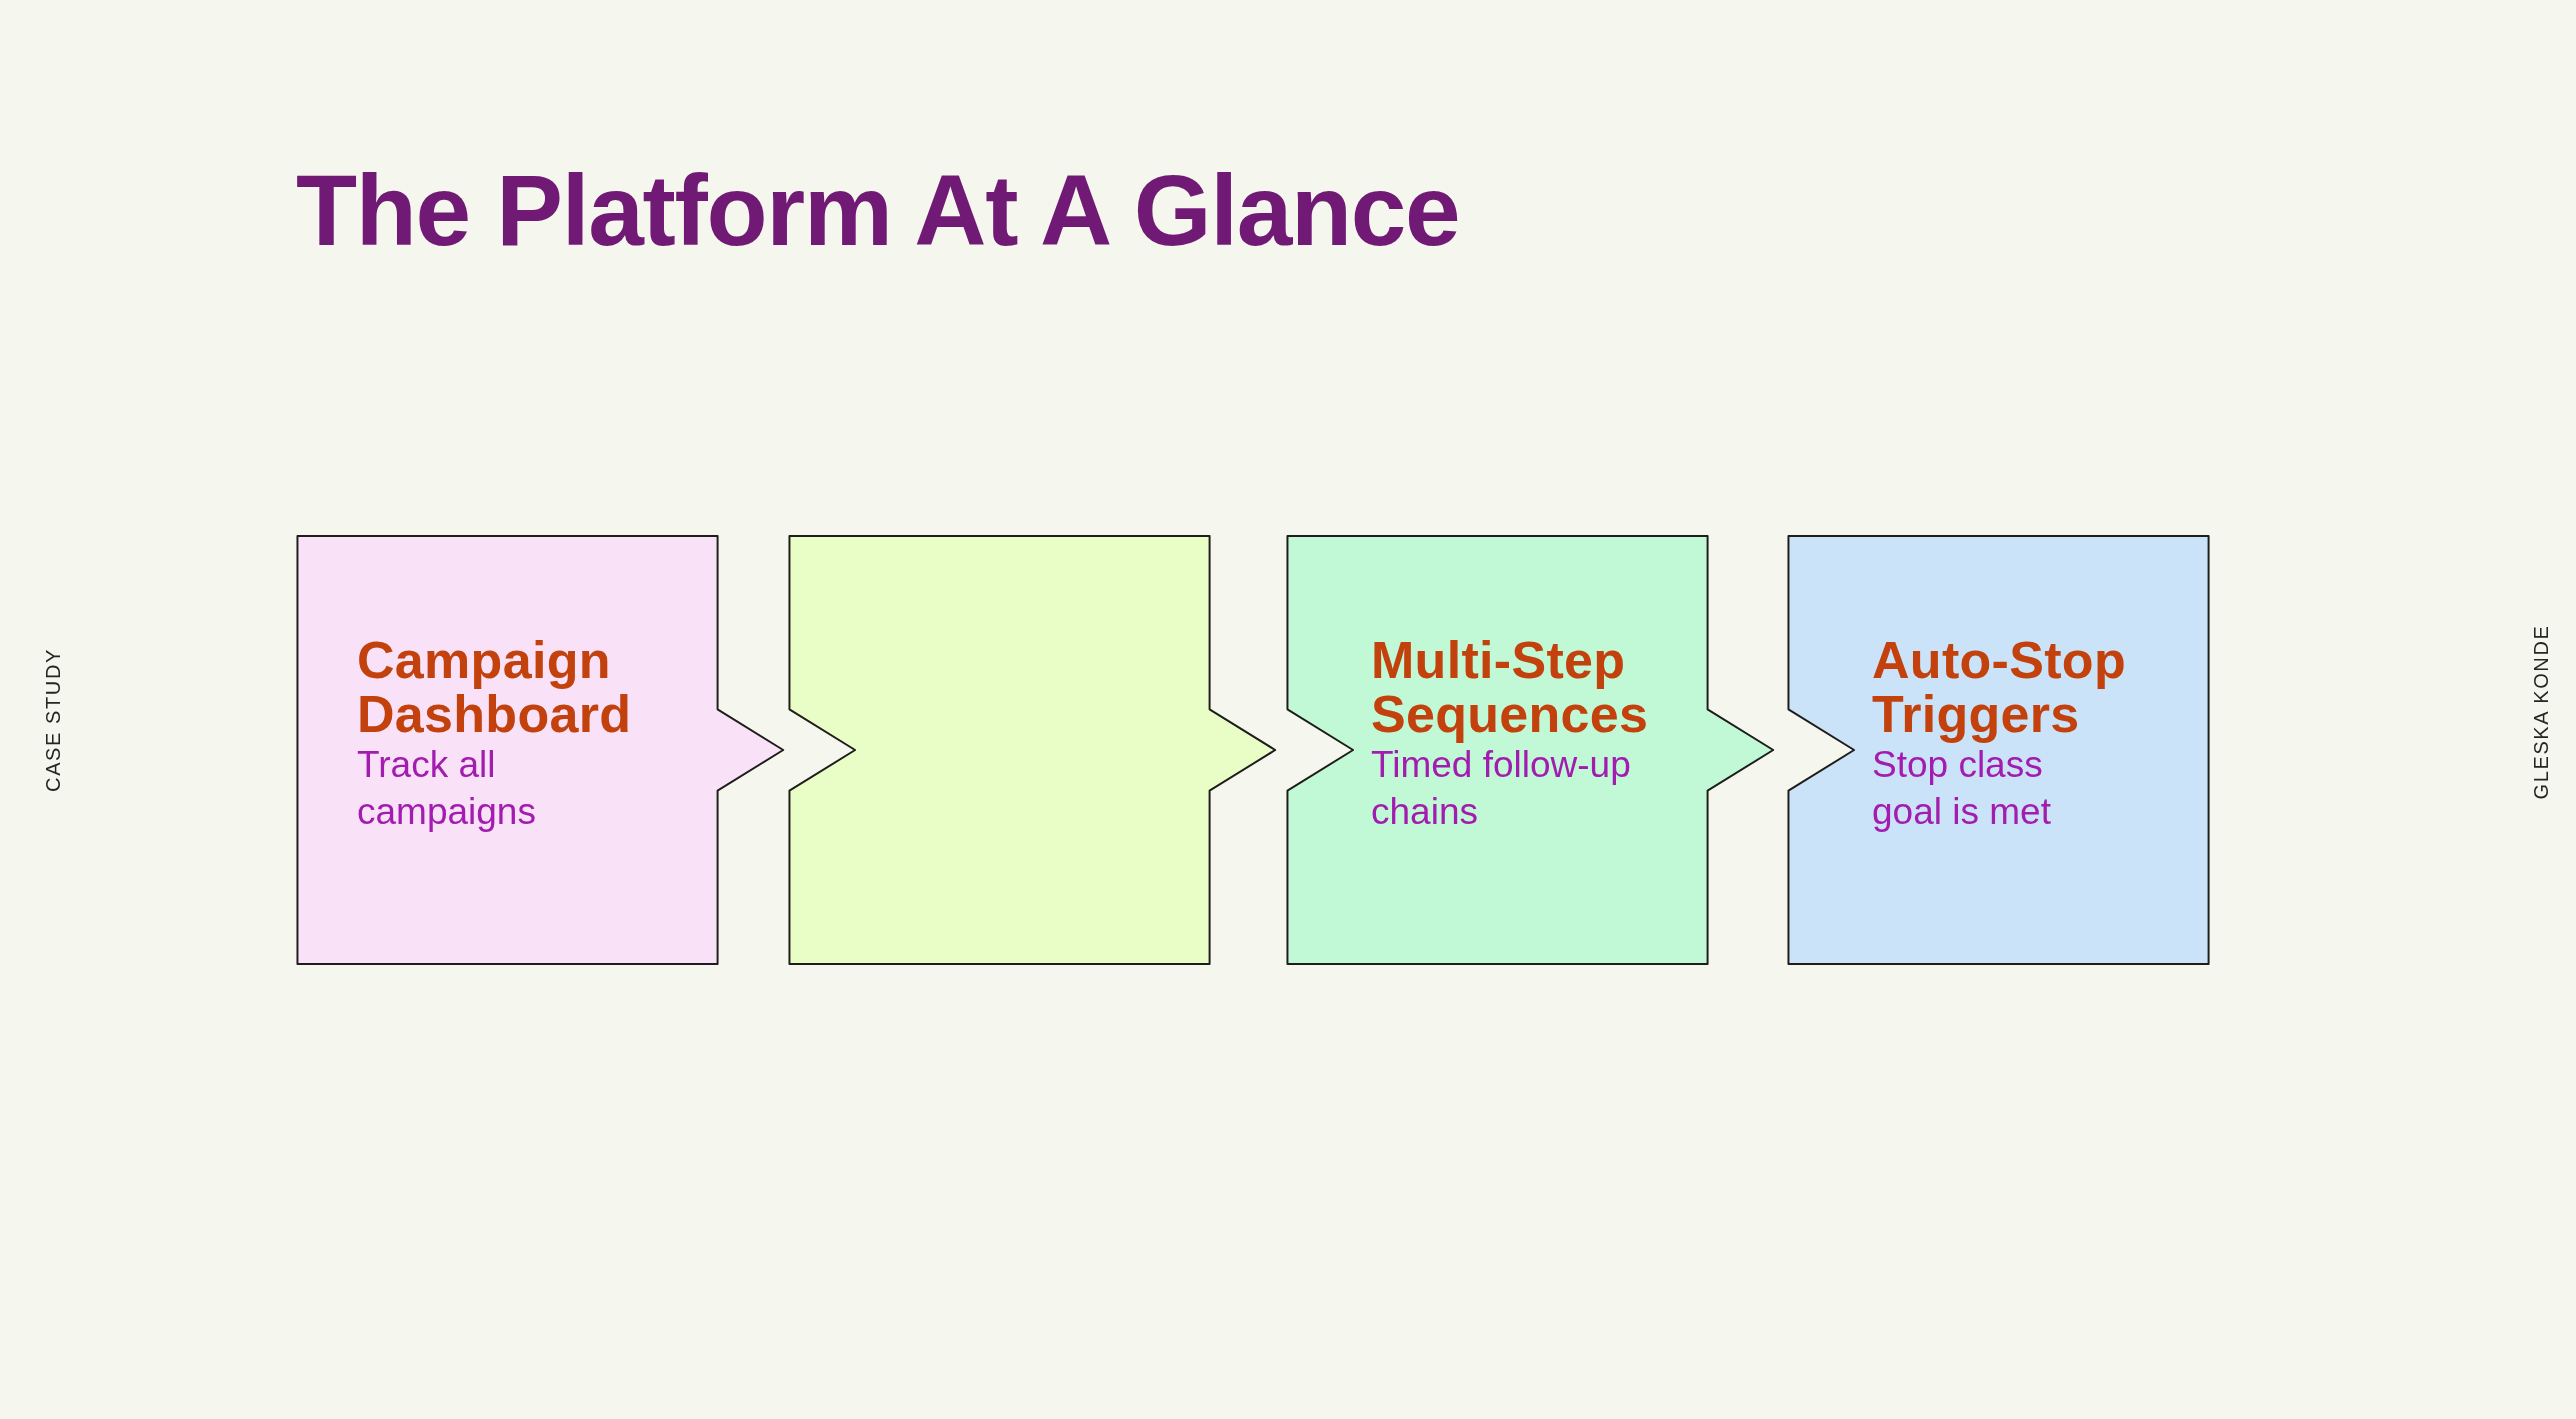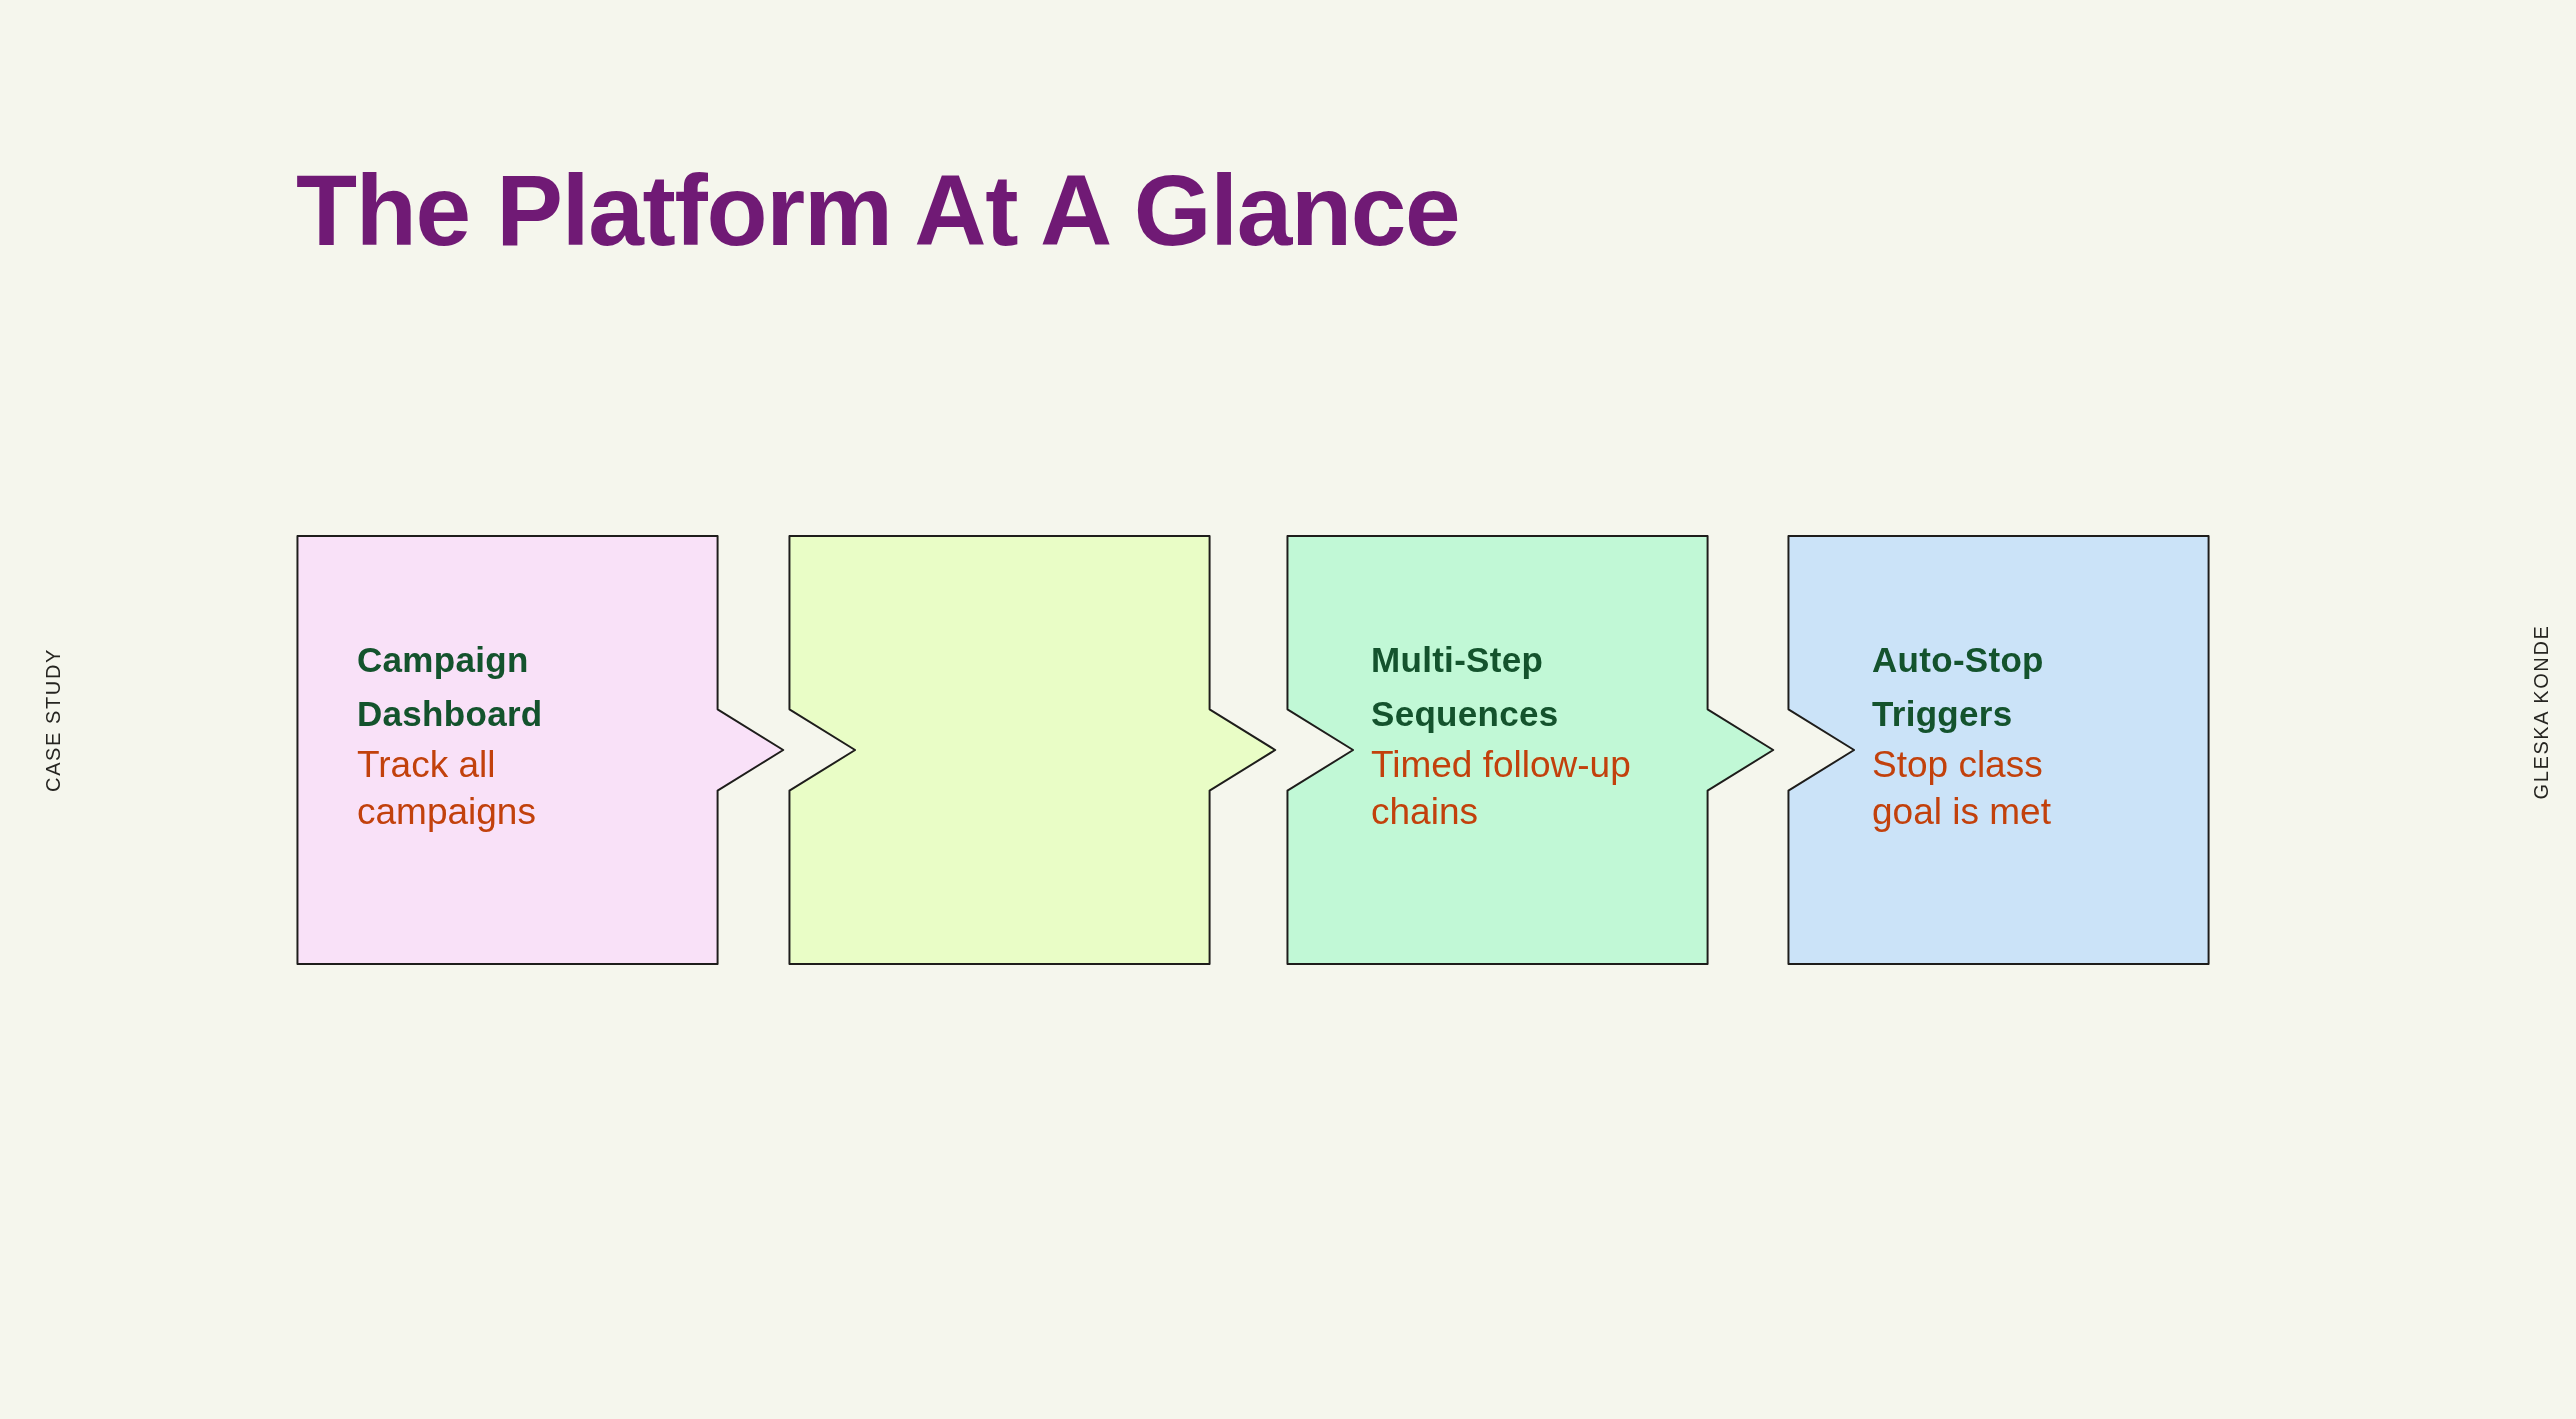--- a/index.html
+++ b/index.html
@@ -51,32 +51,32 @@
   .shape path {
     stroke: #1e1d1b;
     stroke-width: 3;
     stroke-linejoin: round;
   }
 
   .step-text { position: relative; padding: 97px 12px 0 84px; }
   .step-1 .step-text { padding-left: 60px; }
 
   .step-title {
-    font-size: 35px;
+    font-size: 52px;
     line-height: 54px;
     font-weight: 700;
     letter-spacing: 0.3px;
-    color: #14532d;
+    color: #c2410c;
     white-space: pre-line;
   }
   .step-desc {
     font-size: 37px;
     line-height: 47px;
     font-weight: 400;
-    color: #c2410c;
+    color: #a21caf;
     white-space: pre-line;
     margin-top: 0;
   }
 </style>
 </head>
 <body>
 
 <div class="slide">
 
   <h1 class="title">The Platform At A Glance</h1>

